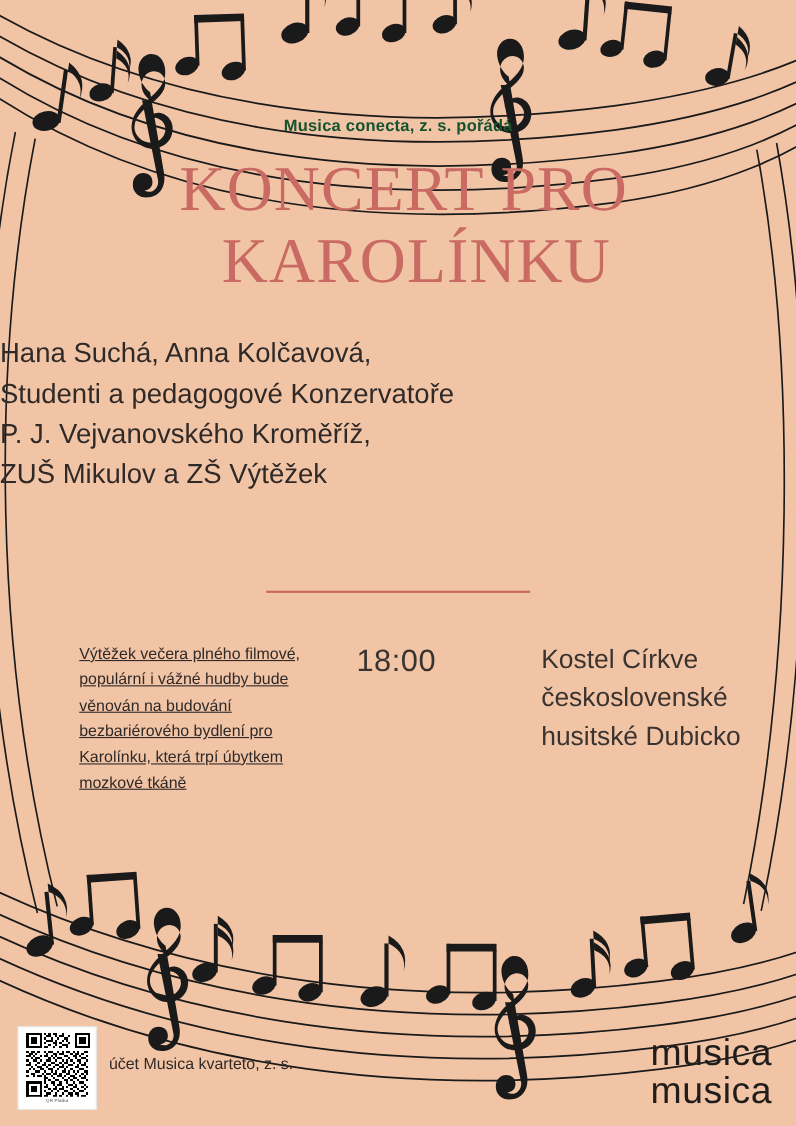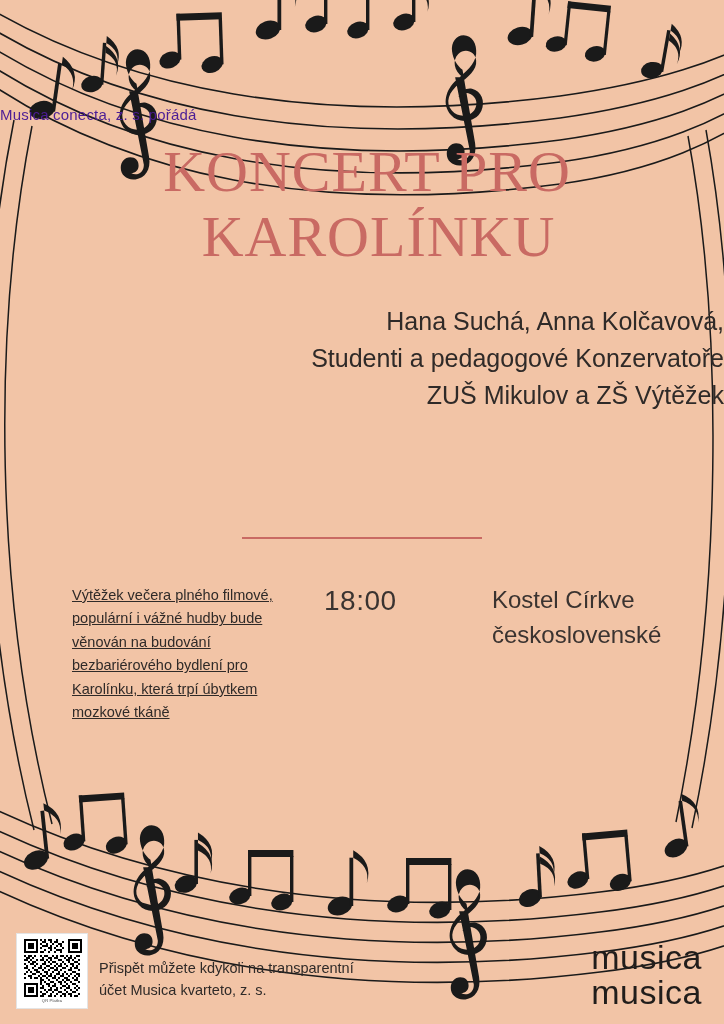--- a/index.html
+++ b/index.html
@@ -28,23 +28,25 @@
     position: absolute;
     left: 0; top: 0;
     width: 724px;
     height: 1024px;
   }
 
   .organizer {
     position: absolute;
     top: 106px;
     left: 0; right: 0;
+    text-align: center;
     font-size: 15px;
-    color: #4c1d95;
+    color: #14532d;
     letter-spacing: .2px;
+    font-weight: bold;
   }
 
   .title {
     position: absolute;
     top: 140px;
     left: 0; right: 0;
     text-align: center;
     font-family: "Liberation Serif", serif;
     font-size: 58px;
     line-height: 1.12;
@@ -53,21 +55,21 @@
     font-weight: 400;
     text-transform: uppercase;
     margin-left: 10px;
   }
   .title .line2 { display: block; padding-left: 23px; }
 
   .performers {
     position: absolute;
     top: 303px;
     left: 0; right: 0;
-    text-align: right;
+    text-align: left;
     font-size: 25px;
     line-height: 1.47;
     color: #2f2a28;
   }
   .performers div { white-space: nowrap; }
 
   .divider {
     position: absolute;
     top: 537px;
     left: 242px;
@@ -249,34 +251,36 @@
   <div class="organizer">Musica conecta, z. s. pořádá</div>
 
   <div class="title">
     <span>Koncert pro</span>
     <span class="line2">Karolínku</span>
   </div>
 
   <div class="performers">
     <div>Hana Suchá, Anna Kolčavová,</div>
     <div>Studenti a pedagogové Konzervatoře</div>
+    <div>P. J. Vejvanovského Kroměříž,</div>
     <div>ZUŠ Mikulov a ZŠ Výtěžek</div>
   </div>
 
   <div class="divider"></div>
 
   <div class="blurb">Výtěžek večera plného filmové, populární i vážné hudby bude věnován na budování bezbariérového bydlení pro Karolínku, která trpí úbytkem mozkové tkáně</div>
 
   <div class="when">
     <div>18:00</div>
   </div>
 
   <div class="where">
     <div>Kostel Církve</div>
     <div>československé</div>
+    <div>husitské Dubicko</div>
   </div>
 
   <div class="qr-box">
     <svg class="qr-code" viewBox="0 0 29 29" shape-rendering="crispEdges">
       <rect width="29" height="29" fill="#ffffff"></rect>
       <g fill="#000000">
         <rect x="0" y="0" width="7" height="1"></rect>
           <rect x="0" y="6" width="7" height="1"></rect>
         <rect x="0" y="0" width="1" height="7"></rect>
           <rect x="6" y="0" width="1" height="7"></rect>
@@ -484,21 +488,20 @@
           <rect x="18" y="28" width="1" height="1"></rect>
         <rect x="20" y="28" width="1" height="1"></rect>
           <rect x="23" y="28" width="1" height="1"></rect>
         <rect x="25" y="28" width="2" height="1"></rect>
       </g>
     </svg>
     <div class="qr-caption">QR Platba</div>
   </div>
 
   <div class="footer-text">
-    <div>Přispět můžete kdykoli na transparentní</div>
     <div>účet Musica kvarteto, z. s.</div>
   </div>
 
   <div class="logo">
     <span>musica</span>
     <span class="l2">musica</span>
   </div>
 
 </div>
 

